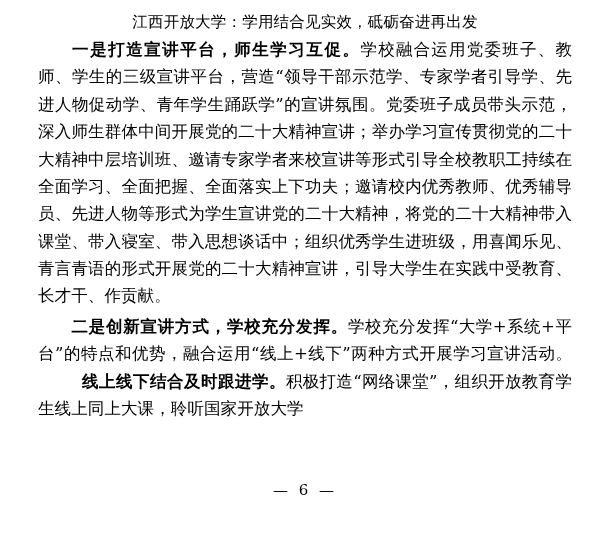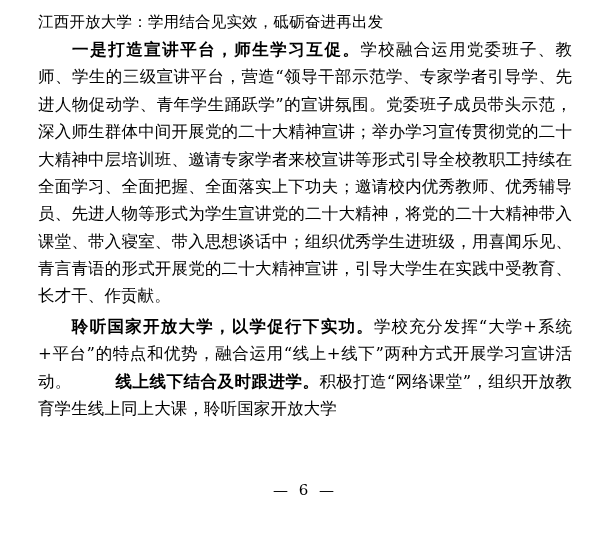--- a/index.html
+++ b/index.html
@@ -17,20 +17,21 @@
   .page {
     position: relative;
     width: 610px;
     height: 555px;
     box-sizing: border-box;
     padding: 10px 38px 0 38px;
   }
   .doc-title {
     font-size: 15.5px;
     line-height: 1.55;
+    text-align: center;
     letter-spacing: 0.2px;
     margin: 0 0 2px 0;
     font-weight: normal;
     white-space: nowrap;
   }
   .body-para {
     font-size: 16.5px;
     line-height: 1.66;
     text-align: justify;
     text-justify: inter-ideograph;
@@ -73,20 +74,20 @@
 
   <h1 class="doc-title">江西开放大学：学用结合见实效，砥砺奋进再出发</h1>
 
   <p class="body-para">
     <span class="indent"></span><span class="lead">一是打造宣讲平台，师生学习互促。</span><span>学校融合运用党委班子、教师、学生的三级宣讲平台，营造“领导干部示范学、专家学者引导学、先进人物促动学、青年学生踊跃学”的宣讲氛围。党委班子成员带头示范，深入师生群体中间开展党的二十大精神宣讲；举办学习宣传贯彻党的二十大精神中层培训班、邀请专家学者来校宣讲等形式引导全校教职工持续在全面学习、全面把握、全面落实上下功夫；邀请校内优秀教师、优秀辅导员、先进人物等形式为学生宣讲党的二十大精神，将党的二十大精神带入课堂、带入寝室、带入思想谈话中；组织优秀学生进班级，用喜闻乐见、青言青语的形式开展党的二十大精神宣讲，引导大学生在实践中受教育、长才干、作贡献。</span>
   </p>
 
   <div class="spacer-para"></div>
 
   <p class="body-para">
-    <span class="indent"></span><span class="lead">聆听国家开放大学，以学促行下实功。</span><span>学校充分发挥“大学+系统+平台”的特点和优势，融合运用“线上+线下”两种方式开展学习宣讲活动。</span><span class="emph">线上线下结合及时跟进学。</span><span>积极打造“网络课堂”，组织开放教育学生线上同上大课，聆听国家开放大学</span>
+    <span class="indent"></span><span class="lead">二是创新宣讲方式，学校充分发挥。</span><span>学校充分发挥“大学+系统+平台”的特点和优势，融合运用“线上+线下”两种方式开展学习宣讲活动。</span><span class="emph">线上线下结合及时跟进学。</span><span>积极打造“网络课堂”，组织开放教育学生线上同上大课，聆听国家开放大学</span>
   </p>
 
   <div class="footer">
     <span class="page-number">— 6 —</span>
   </div>
 
 </div>
 
 </body></html>

